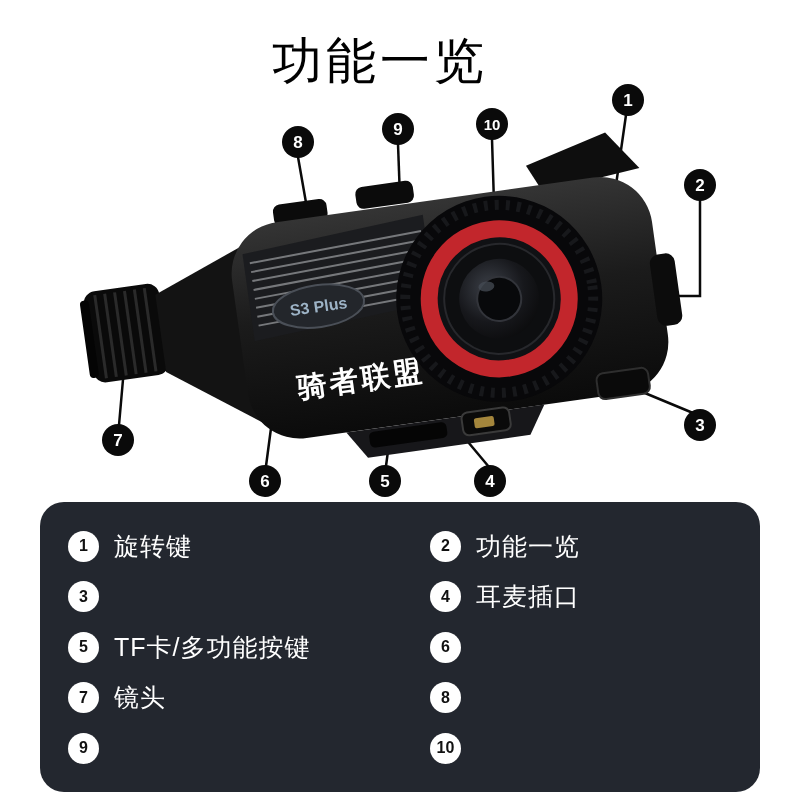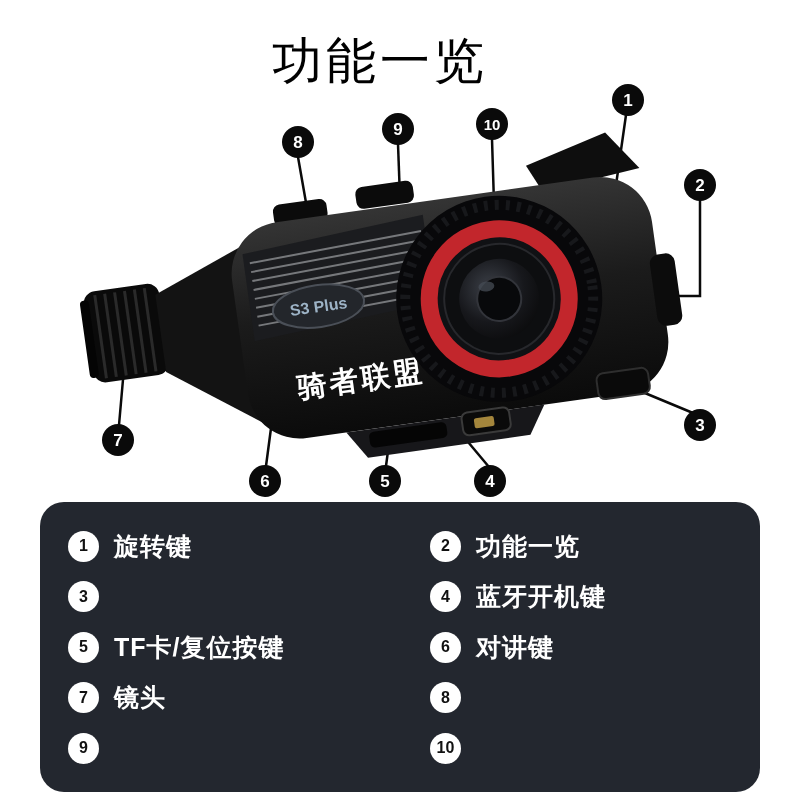--- a/index.html
+++ b/index.html
@@ -36,21 +36,21 @@
     padding:20px 28px;display:grid;grid-template-columns:1fr 1fr;
     align-content:space-between;
   }
   .li{display:flex;align-items:center;height:48px;gap:15px;}
   .li:nth-child(even){padding-left:30px;}
   .ln{
     width:31px;height:31px;border-radius:50%;background:#ffffff;color:#111;
     display:flex;align-items:center;justify-content:center;
     font-size:16px;font-weight:700;flex:0 0 31px;line-height:1;
   }
-  .ll{color:#ffffff;font-size:25px;font-weight:700;letter-spacing:1px;white-space:nowrap;text-align:right;}
+  .ll{color:#ffffff;font-size:25px;font-weight:400;letter-spacing:1px;white-space:nowrap;text-align:right;}
 </style>
 </head>
 <body>
 
 <div class="title">功能一览</div>
 
 <svg class="scene" width="800" height="520" viewBox="0 0 800 520">
   <defs>
     <linearGradient id="bodyG" x1="0" y1="0" x2="0" y2="1">
       <stop offset="0" stop-color="#343434"></stop>
@@ -158,29 +158,28 @@
   </div>
   <div class="li">
     <span class="ln">2</span>
     <span class="ll">功能一览</span>
   </div>
   <div class="li">
     <span class="ln">3</span>
   </div>
   <div class="li">
     <span class="ln">4</span>
-    <span class="ll">蓝牙开机键</span>
+    <span class="ll">耳麦插口</span>
   </div>
   <div class="li">
     <span class="ln">5</span>
-    <span class="ll">TF卡/复位按键</span>
+    <span class="ll">TF卡/多功能按键</span>
   </div>
   <div class="li">
     <span class="ln">6</span>
-    <span class="ll">对讲键</span>
   </div>
   <div class="li">
     <span class="ln">7</span>
     <span class="ll">镜头</span>
   </div>
   <div class="li">
     <span class="ln">8</span>
   </div>
   <div class="li">
     <span class="ln">9</span>

